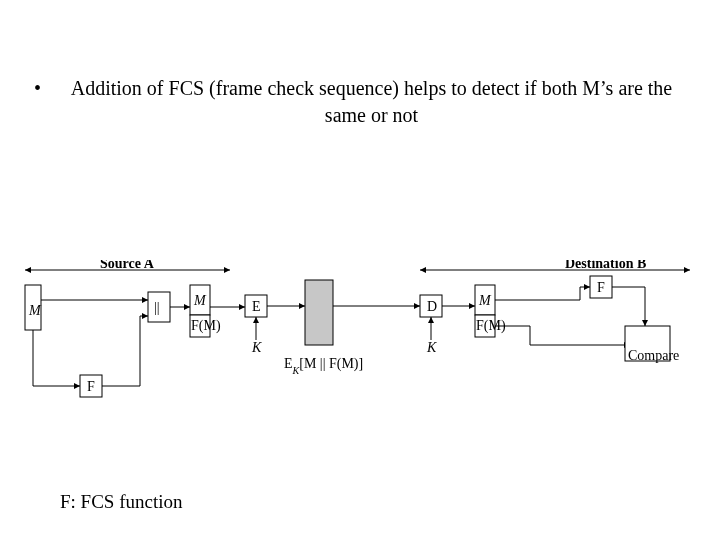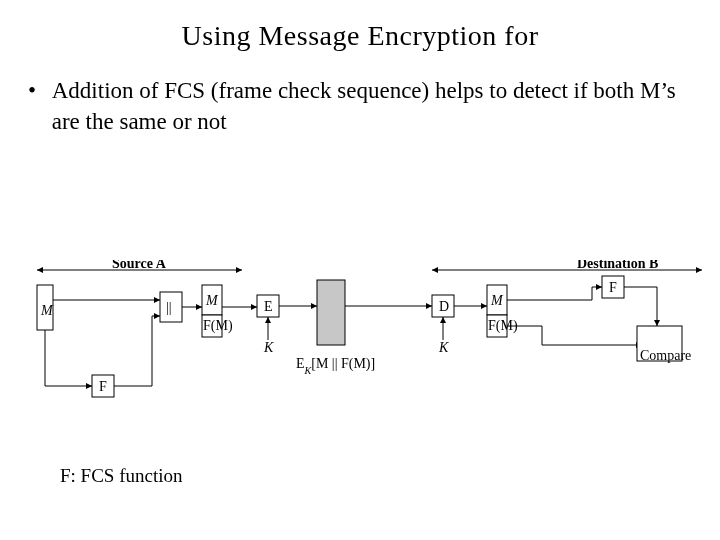--- a/index.html
+++ b/index.html
@@ -14,36 +14,37 @@
   }
   .title {
     text-align: center;
     font-size: 28px;
     padding-top: 18px;
     line-height: 1.25;
     letter-spacing: 0.5px;
   }
   .bullet-wrap {
     margin: 22px 28px 0 28px;
-    font-size: 23px;
+    font-size: 20px;
     line-height: 1.35;
+    text-align: center;
   }
   .bullet-wrap .dot {
     display: inline-block;
     width: 18px;
     vertical-align: top;
   }
   .bullet-wrap .text {
     display: inline-block;
     width: 640px;
     vertical-align: top;
   }
   .diagram {
     position: absolute;
-    left: 32px;
+    left: 20px;
     top: 260px;
     width: 680px;
     height: 170px;
   }
   .diagram svg {
     width: 680px;
     height: 170px;
   }
   .box {
     fill: #fff;
@@ -65,29 +66,29 @@
     font-weight: bold;
   }
   .lbli {
     font-family: "Times New Roman", serif;
     font-size: 14px;
     font-style: italic;
   }
   .footer {
     position: absolute;
     left: 60px;
-    top: 465px;
+    top: 491px;
     font-size: 19px;
   }
 </style>
 </head>
 <body>
 
 <div class="title">
-  <span>Using Message Encryption for</span><br>
+  <br>
 </div>
 
 <div class="bullet-wrap">
   <span class="dot">•</span>
   <span class="text">Addition of FCS (frame check sequence) helps to detect if both M’s are the same or not</span>
 </div>
 
 <div class="diagram">
 <svg viewBox="0 0 680 170">
   <defs>

